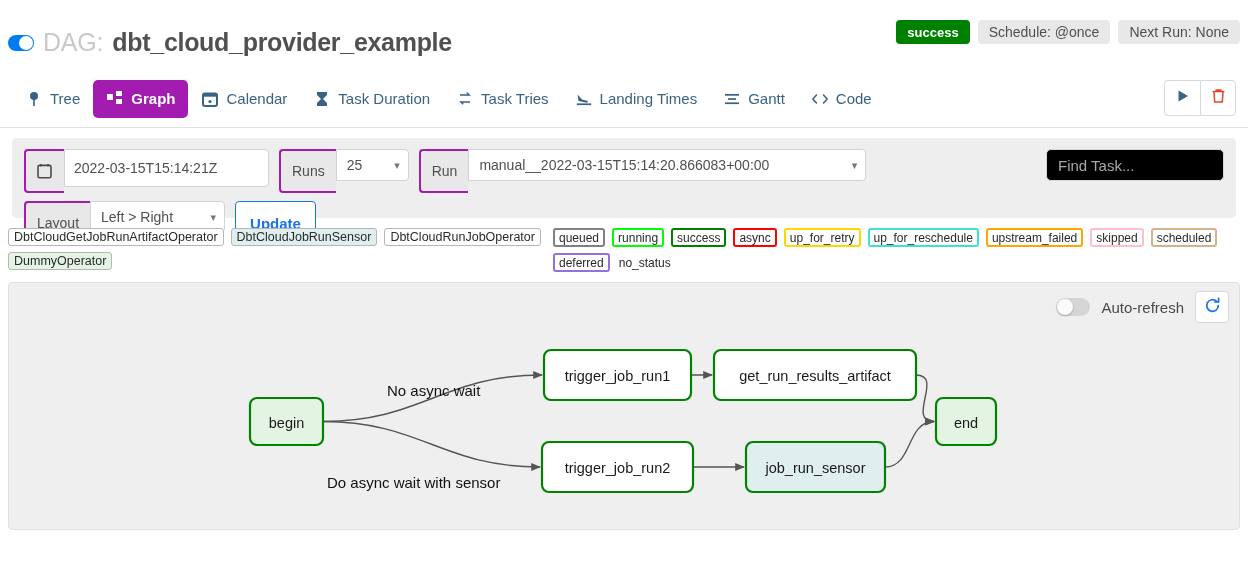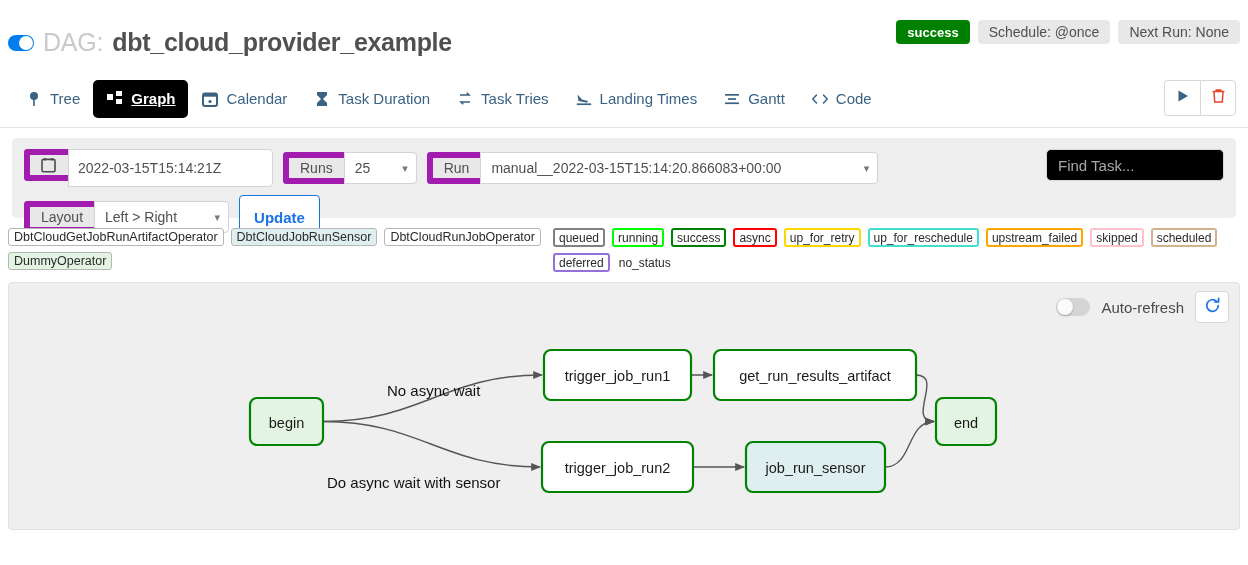--- a/index.html
+++ b/index.html
@@ -85,24 +85,23 @@
     display: flex; align-items: center; gap: 7px;
     height: 38px;
     padding: 0 13px;
     border-radius: 5px;
     color: #3a6383;
     font-size: 15px;
     cursor: pointer;
     white-space: nowrap;
   }
   .tab.active {
-    background: #000000;
+    background: #a21caf;
     color: #fff;
     font-weight: bold;
-    text-decoration: underline;
   }
   .tab .ico { display: inline-flex; align-items: center; justify-content: center; width: 18px; height: 18px; }
   .tab svg { display: block; }
   .nav-actions {
     position: absolute;
     right: 12px; top: 10px;
     display: flex;
   }
   .nav-btn {
     width: 36px; height: 36px;
@@ -121,23 +120,23 @@
     border-radius: 5px;
     padding: 11px 12px 13px 12px;
     position: relative;
     height: 80px;
   }
   .fgroup { display: flex; align-items: stretch; }
   .frow1 { display: flex; align-items: center; gap: 10px; }
   .frow2 { display: flex; align-items: center; gap: 10px; margin-top: 8px; }
   .f-addon {
     display: flex; align-items: center; justify-content: center;
-    height: 32px; padding: 0 11px;
+    height: 44px; padding: 0 11px;
     background: #e8e8e8;
-    border: 6px solid #a21caf;
+    border: 2px solid #a21caf;
     font-size: 14px;
     color: #51504f;
     white-space: nowrap;
   }
   .f-addon.left { border-radius: 4px 0 0 4px; border-right: none; }
   .f-field {
     height: 32px;
     background: #fff;
     border: 1px solid #d3d3d3;
     display: flex; align-items: center;

